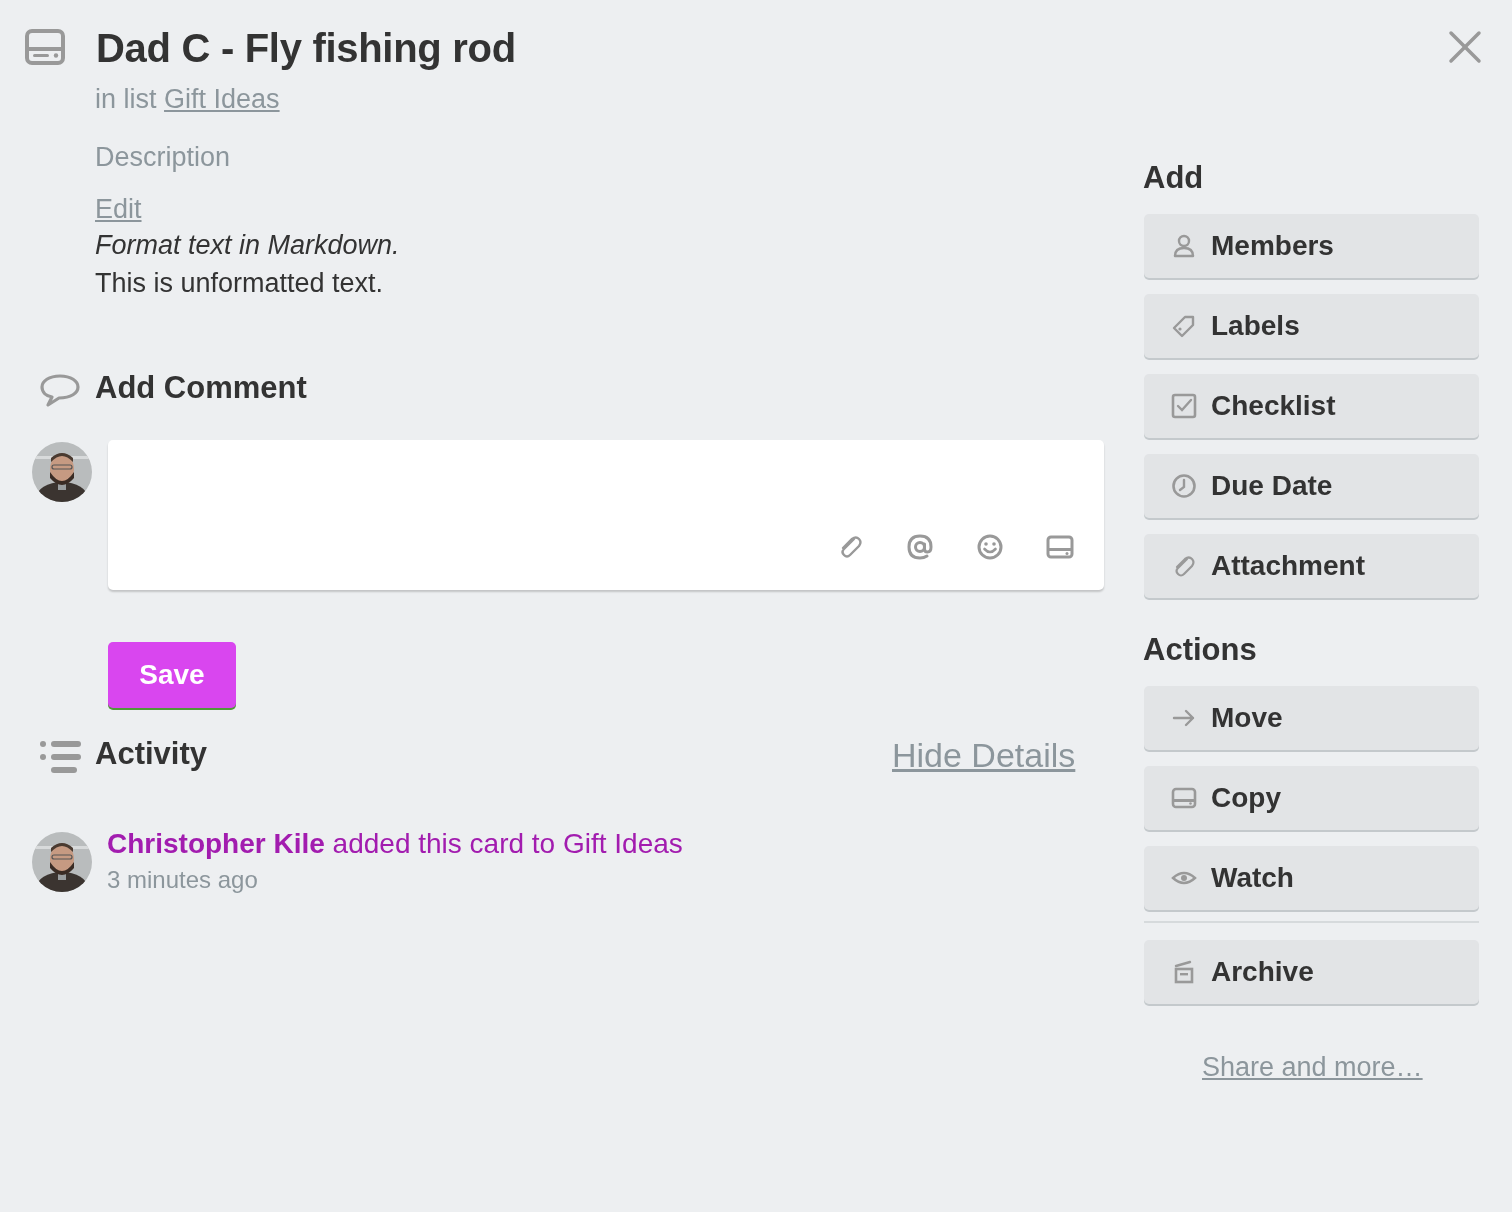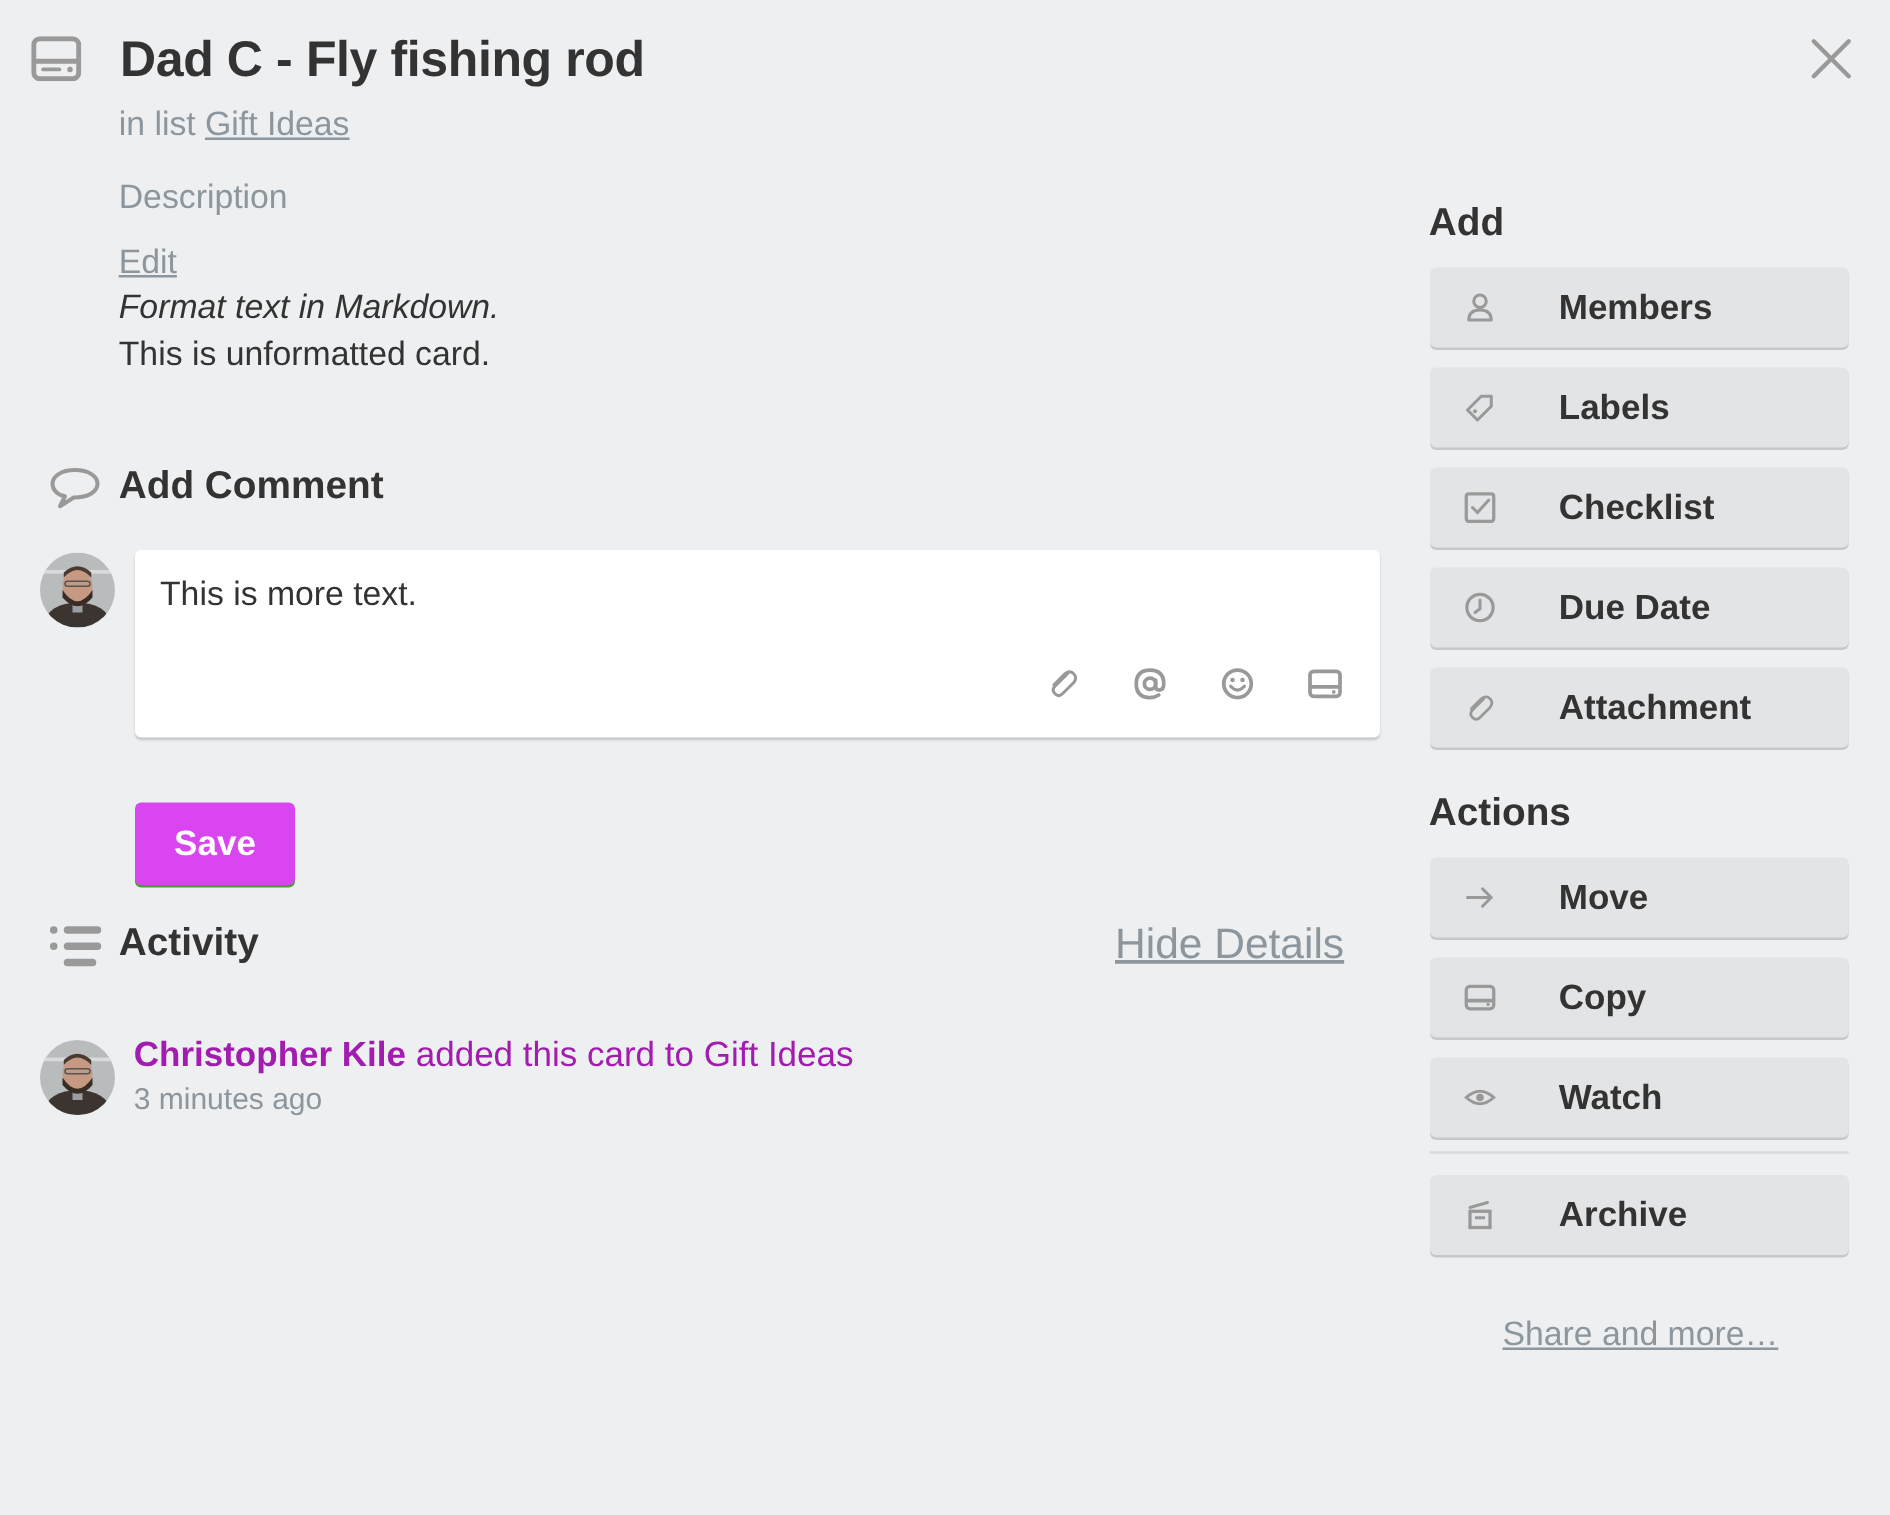--- a/index.html
+++ b/index.html
@@ -40,21 +40,21 @@
     .activity-title { left: 95px; top: 736px; }
     .hide-details { position: absolute; left: 892px; top: 736px; font-size: 34px; color: #8c969c; text-decoration: underline; cursor: pointer; }
 
     .activity-line { position: absolute; left: 107px; top: 828px; font-size: 28px; color: #a21caf; }
     .activity-line b { font-weight: bold; }
     .activity-time { position: absolute; left: 107px; top: 866px; font-size: 24px; color: #8c969c; }
 
     .sb-heading { position: absolute; left: 1143px; font-size: 31px; font-weight: bold; color: #333; }
     .sb-add { top: 160px; }
     .sb-actions { top: 632px; }
-    .sb-btn { position: absolute; left: 1144px; width: 335px; height: 64px; background: #e2e4e6; border-radius: 5px; box-shadow: 0 2px 0 #c4c9cc; display: flex; align-items: center; cursor: pointer; gap: 36px; }
+    .sb-btn { position: absolute; left: 1144px; width: 335px; height: 64px; background: #e2e4e6; border-radius: 5px; box-shadow: 0 2px 0 #c4c9cc; display: flex; align-items: center; cursor: pointer; }
     .sb-btn .ico { width: 26px; height: 26px; margin-left: 27px; margin-right: 14px; flex: none; }
     .sb-btn .lbl { font-size: 28px; font-weight: bold; color: #333; }
     .sb-divider { position: absolute; left: 1144px; top: 921px; width: 335px; height: 2px; background: #d6dadc; }
     .share-more { position: absolute; left: 1175px; top: 1052px; font-size: 27px; color: #8c969c; text-decoration: underline; cursor: pointer; margin-left: 27px; }
   </style>
 </head>
 <body>
 
 <svg class="card-icon" viewBox="0 0 40 36">
   <rect x="2" y="2" width="36" height="32" rx="5" fill="none" stroke="#999" stroke-width="4"></rect>
@@ -68,42 +68,41 @@
   <a>Gift Ideas</a>
 </div>
 <svg class="close-btn" viewBox="0 0 38 38">
   <line x1="5" y1="5" x2="33" y2="33" stroke="#999" stroke-width="3.5" stroke-linecap="round"></line>
   <line x1="33" y1="5" x2="5" y2="33" stroke="#999" stroke-width="3.5" stroke-linecap="round"></line>
 </svg>
 
 <div class="desc-label">Description</div>
 <div class="edit-link">Edit</div>
 <div class="desc-italic">Format text in Markdown.</div>
-<div class="desc-plain">This is unformatted card.</div>
+<div class="desc-plain">This is unformatted text.</div>
 
 <svg class="section-icon comment-icon" viewBox="0 0 44 38">
   <path d="M22 4 C11 4 4 9 4 15 C4 20 8 24 14 25 L10 33 L21 26 C33 26 40 21 40 15 C40 9 33 4 22 4 Z" fill="none" stroke="#999" stroke-width="3.2" stroke-linejoin="round"></path>
 </svg>
 <div class="section-title add-comment-title">Add Comment</div>
 
 <div class="avatar avatar-comment">
   <svg width="60" height="60" viewBox="0 0 60 60">
     <rect width="60" height="60" fill="#b9bcbd"></rect>
     <rect y="14" width="60" height="3" fill="#d8dadb"></rect>
     <ellipse cx="30" cy="56" rx="26" ry="16" fill="#3b3430"></ellipse>
     <rect x="26" y="40" width="8" height="8" fill="#9a9ea0"></rect>
     <ellipse cx="30" cy="27" rx="12" ry="15" fill="#c69a82"></ellipse>
     <path d="M18 30 Q30 48 42 30 L42 36 Q30 50 18 36 Z" fill="#3a2c25"></path>
     <rect x="20" y="23" width="20" height="4" rx="2" fill="none" stroke="#555" stroke-width="1.2"></rect>
     <path d="M19 20 Q30 8 41 20 L41 16 Q30 6 19 16 Z" fill="#4a3a30"></path>
   </svg>
 </div>
 
 <div class="comment-box">
-  <input class="comment-text" value="This is more text." style="">
   <svg class="ci ci-attach" viewBox="0 0 30 30">
     <path d="M19 7 L9 17 Q6 20 9 23 Q12 26 15 23 L24 14 Q27 10 24 7 Q21 4 17 7 L8 16" fill="none" stroke="#999" stroke-width="2.4" stroke-linecap="round"></path>
   </svg>
   <svg class="ci ci-mention" viewBox="0 0 30 30">
     <circle cx="15" cy="15" r="4.5" fill="none" stroke="#999" stroke-width="3"></circle>
     <path d="M19.5 12 L19.5 17 Q19.5 20 22.5 20 Q26 20 26 15 Q26 4 15 4 Q4 4 4 15 Q4 26 15 26 Q19 26 22 24" fill="none" stroke="#999" stroke-width="3" stroke-linecap="round"></path>
   </svg>
   <svg class="ci ci-emoji" viewBox="0 0 30 30">
     <circle cx="15" cy="15" r="11" fill="none" stroke="#999" stroke-width="3"></circle>
     <circle cx="11" cy="12" r="1.8" fill="#999"></circle>

